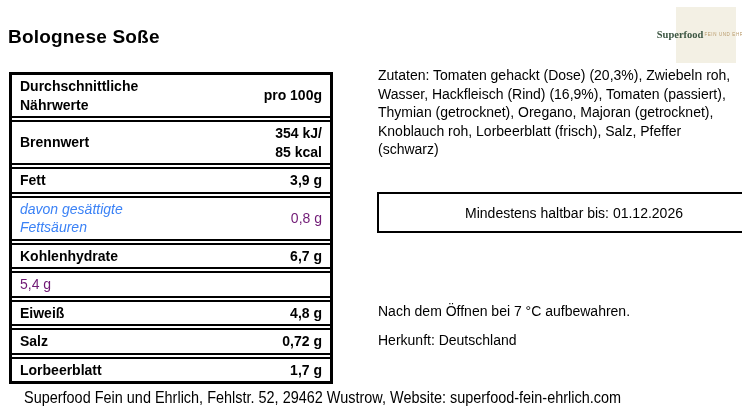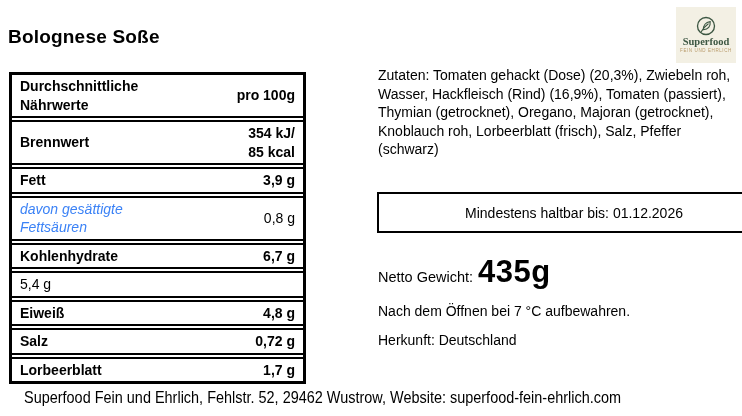--- a/index.html
+++ b/index.html
@@ -26,21 +26,20 @@
 
   
   .logo {
     position: absolute;
     left: 676px;
     top: 7px;
     width: 60px;
     height: 56px;
     background: #f3f0e4;
     display: flex;
-    flex-direction: column;
     align-items: center;
     justify-content: center;
     gap: 1px;
   }
   .logo .leaf { width: 20px; height: 20px; }
   .logo .brand {
     font-family: "Liberation Serif", serif;
     font-weight: bold;
     font-size: 10.5px;
     color: #3d5743;
@@ -53,21 +52,21 @@
     color: #b89a6a;
     line-height: 1.4;
     white-space: nowrap;
   }
 
   
   .ntable {
     position: absolute;
     left: 9px;
     top: 72px;
-    width: 297px;
+    width: 324px;
     border: 3px solid #000;
     background: #fff;
   }
   .nrow {
     display: flex;
     justify-content: space-between;
     align-items: center;
     padding: 2px 8px;
     border-bottom: 2px solid #000;
     min-height: 24px;
@@ -83,21 +82,21 @@
   }
   .nvalue {
     font-size: 14px;
     font-weight: bold;
     line-height: 18.5px;
     text-align: right;
     white-space: pre-line;
     flex-shrink: 0;
   }
   .nrow.sub .nlabel { font-weight: normal; font-style: italic; color: #3b82f6; }
-  .nrow.sub .nvalue { font-weight: normal; color: #000000; }
+  .nrow.sub .nvalue { font-weight: normal; color: #701a75; }
 
   
   .ingredients {
     position: absolute;
     left: 378px;
     top: 66px;
     width: 358px;
     font-size: 14px;
     line-height: 18.6px;
   }
@@ -207,24 +206,20 @@
       <span class="nvalue">1,7 g</span>
     </div>
   </div>
 
   <div class="ingredients">Zutaten: Tomaten gehackt (Dose) (20,3%), Zwiebeln roh, Wasser, Hackfleisch (Rind) (16,9%), Tomaten (passiert), Thymian (getrocknet), Oregano, Majoran (getrocknet), Knoblauch roh, Lorbeerblatt (frisch), Salz, Pfeffer (schwarz)</div>
 
   <div class="mhd-box">
     <span>Mindestens haltbar bis: 01.12.2026</span>
   </div>
 
-  <div class="netto">
-    <span class="netto-label">Netto Gewicht:</span>
-    <span class="netto-value">435g</span>
-  </div>
 
   <div class="storage">Nach dem Öffnen bei 7 °C aufbewahren.</div>
 
   <div class="origin">Herkunft: Deutschland</div>
 
   <div class="footer">
     <span class="squeeze">Superfood Fein und Ehrlich, Fehlstr. 52, 29462 Wustrow, Website: superfood-fein-ehrlich.com</span>
   </div>
 
 </div>

